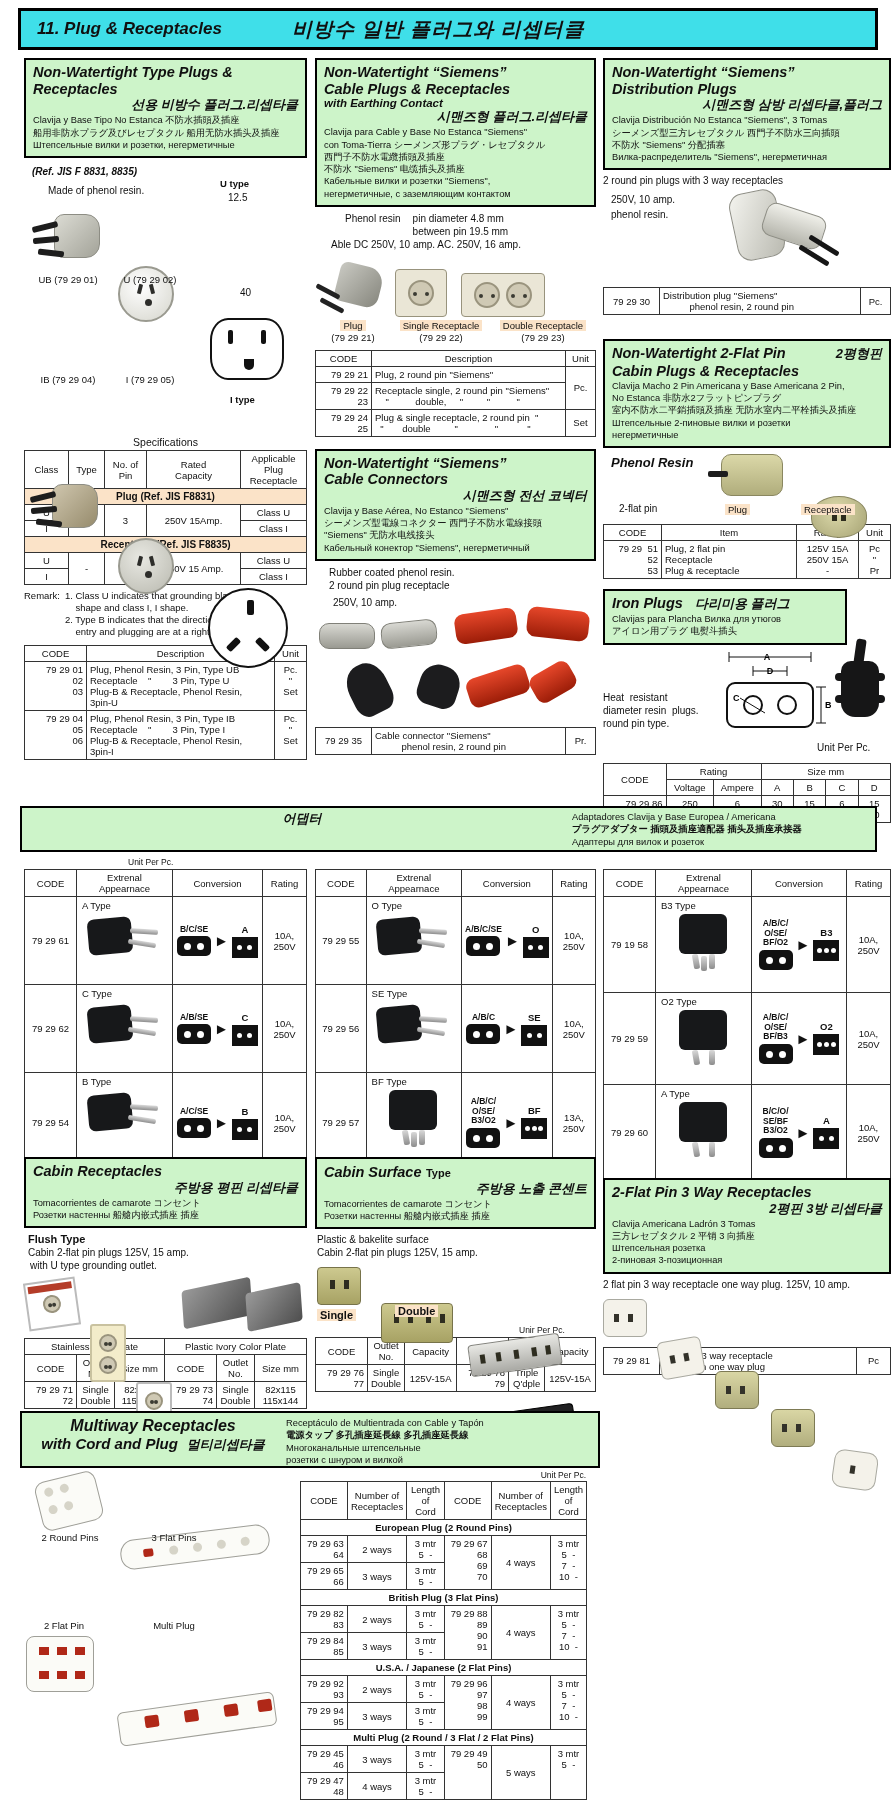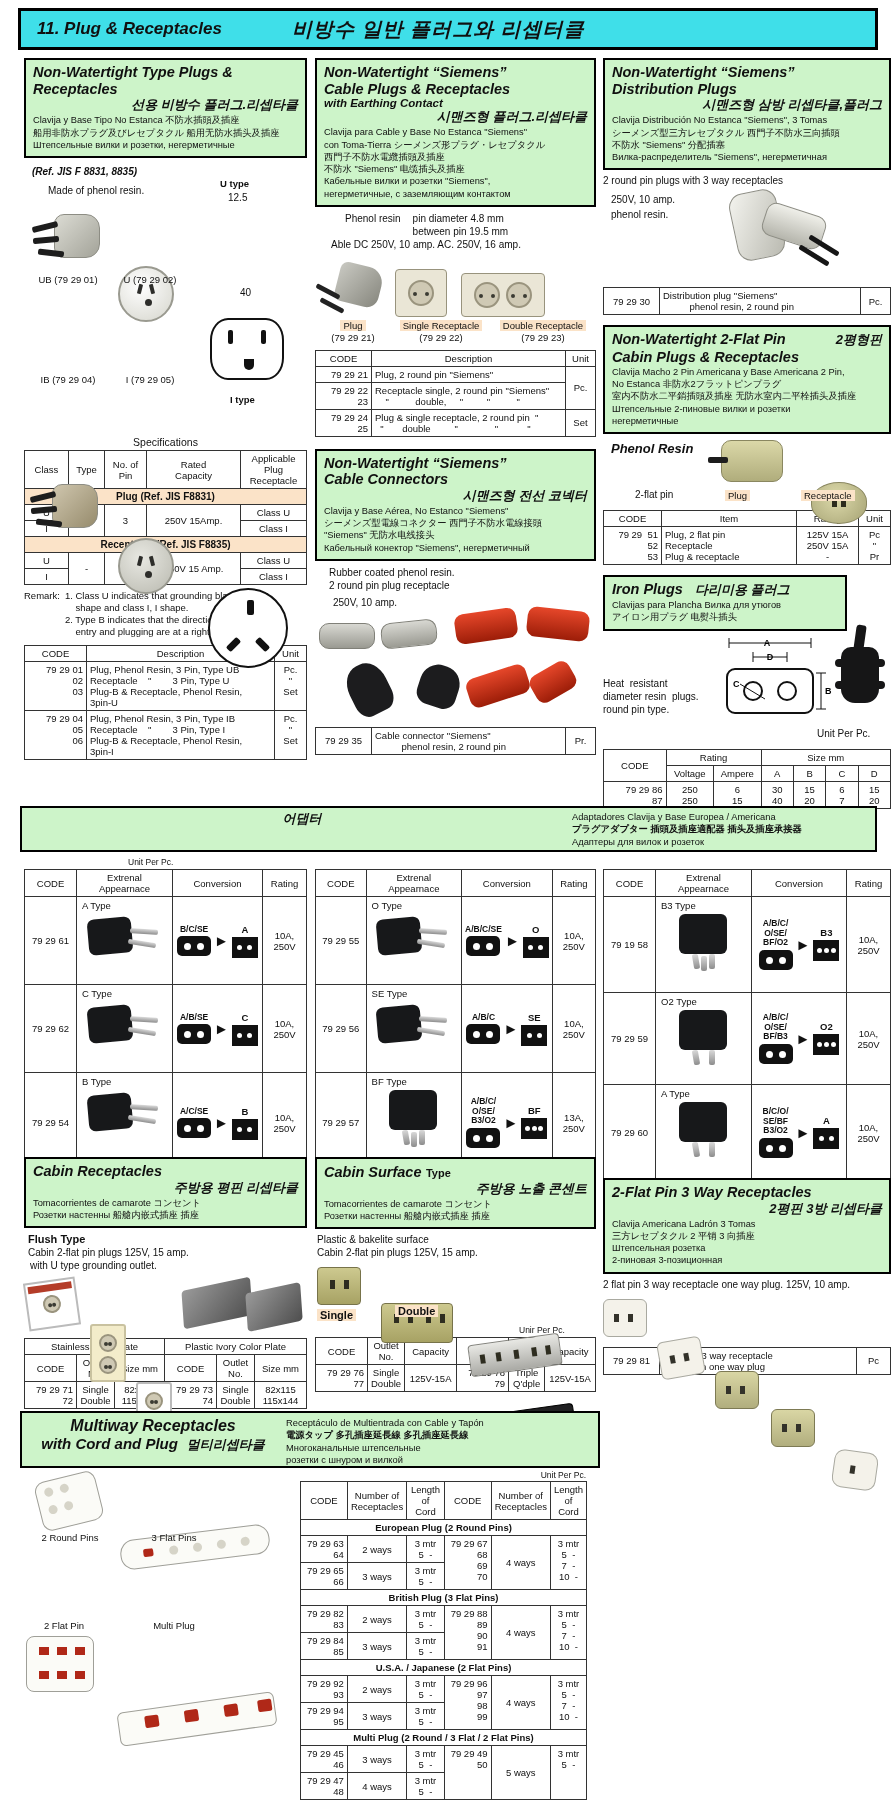--- a/index.html
+++ b/index.html
@@ -406,42 +406,42 @@
     <tbody>
         <tr>
       <td class="mid pre" style="width:56px">79 29 30</td>
       <td class="pre">Distribution plug "Siemens"
           phenol resin, 2 round pin</td>
       <td class="mid" style="width:30px">Pc.</td>
     </tr>
   </tbody>
     </table>
 
-  <div class="gbox" style="margin-top:10px">
+  <div class="gbox" style="margin-top:24px">
     <div style="display:flex;justify-content:space-between;align-items:baseline">
       <span class="ti">Non-Watertight 2-Flat Pin</span>
       <span class="kr">2평형핀</span>
     </div>
     <div class="ti">Cabin Plugs &amp; Receptacles</div>
     <div class="ml">Clavija Macho 2 Pin Americana y Base Americana 2 Pin,</div>
     <div class="ml">No Estanca  非防水2フラットピンプラグ</div>
     <div class="ml">室内不防水二平銷插頭及插座  无防水室内二平栓插头及插座</div>
     <div class="ml">Штепсельные 2-пиновые вилки и розетки
 негерметичные</div>
   </div>
   <div style="position:relative;height:76px">
     <div class="abs ti" style="left:8px;top:8px;font-size:13px">Phenol Resin</div>
     <div class="abs olplug" style="left:118px;top:6px">
         <i></i>
       </div>
     <div class="abs olrec" style="left:208px;top:6px">
         <i class="a"></i>
         <i class="b"></i>
       </div>
-    <div class="abs note" style="left:32px;top:54px">2-flat pin</div>
+    <div class="abs note" style="left:16px;top:54px">2-flat pin</div>
     <div class="abs cap" style="left:122px;top:56px"><span class="hl">Plug</span></div>
     <div class="abs cap" style="left:198px;top:56px"><span class="hl">Receptacle</span></div>
   </div>
   <table class="t">
     <tbody>
         <tr>
       <th style="width:58px">CODE</th>
       <th>Item</th>
       <th style="width:62px">Rating</th>
       <th style="width:32px">Unit</th>

